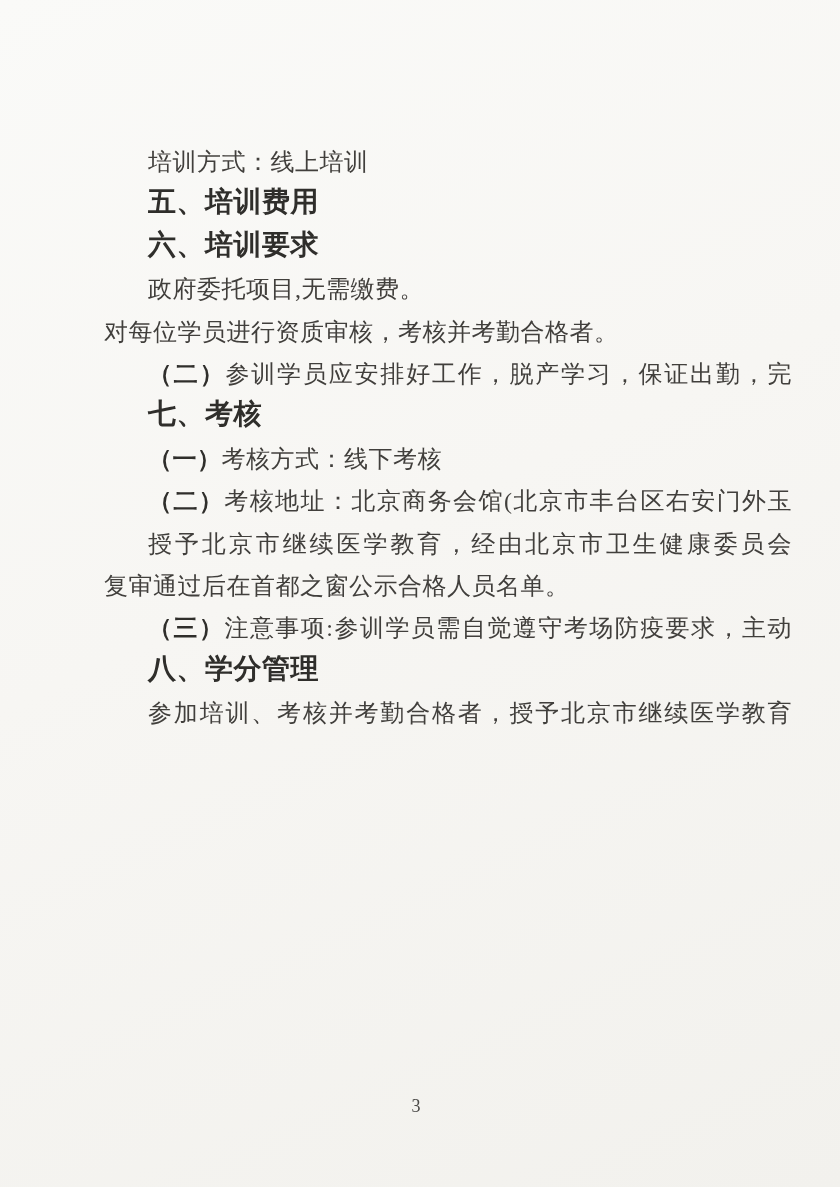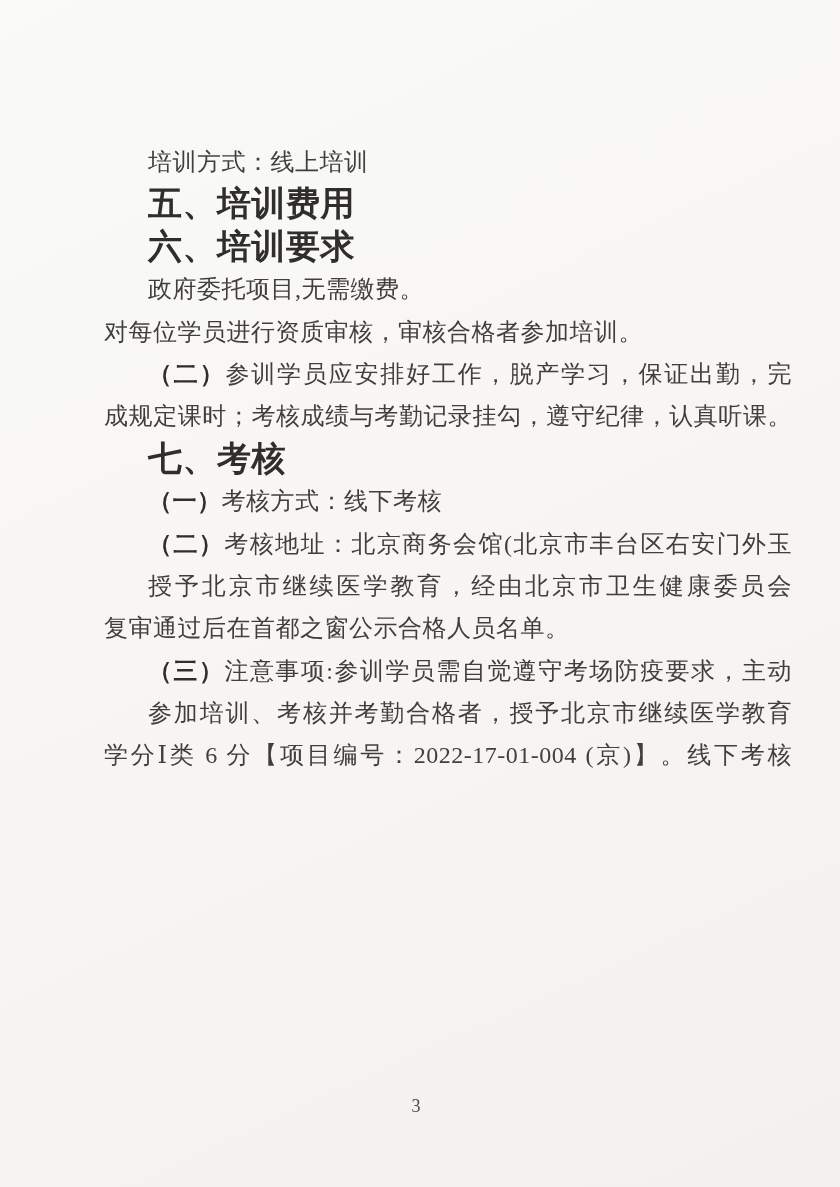--- a/index.html
+++ b/index.html
@@ -33,23 +33,23 @@
     letter-spacing: 0.5px;
     overflow: hidden;
   }
   .line.indent { padding-left: 44px; }
   .line.full {
     text-align: justify;
     text-align-last: justify;
     text-justify: inter-character;
   }
   .line.heading {
-    font-family: Liberation Serif, serif;
+    font-family: Liberation Mono, monospace;
     font-weight: 700;
-    font-size: 34px;
+    font-size: 28px;
     color: var(--heading-text);
   }
   .lead {
     font-family: "Liberation Sans", "DejaVu Sans", sans-serif;
     font-weight: 700;
     color: var(--heading-text);
   }
   .page-number {
     position: absolute;
     left: 0; right: 8px; top: 1096px;
@@ -66,40 +66,39 @@
   <div class="doc-body">
   <div class="line body indent"><span>培训方式：线上培训</span></div>
 
   <div class="line heading indent"><span>五、培训费用</span></div>
 
   <div class="line heading indent"><span>六、培训要求</span></div>
 
   <div class="line body indent"><span>政府委托项目,无需缴费。</span></div>
 
 
-  <div class="line body"><span>对每位学员进行资质审核，审核合格者参加培训。</span></div>
+  <div class="line body"><span>对每位学员进行资质审核，考核并考勤合格者。</span></div>
 
   <div class="line body indent full"><span class="lead">（二）</span><span>参训学员应安排好工作，脱产学习，保证出勤，完</span></div>
 
-  <div class="line body full"><span>成规定课时；考核成绩与考勤记录挂勾，遵守纪律，认真听课。</span></div>
 
   <div class="line heading indent"><span>七、考核</span></div>
 
   <div class="line body indent"><span class="lead">（一）</span><span>考核方式：线下考核</span></div>
 
   <div class="line body indent full"><span class="lead">（二）</span><span>考核地址：北京商务会馆(北京市丰台区右安门外玉</span></div>
 
 
   <div class="line body indent full"><span>授予北京市继续医学教育，经由北京市卫生健康委员会</span></div>
 
   <div class="line body"><span>复审通过后在首都之窗公示合格人员名单。</span></div>
 
   <div class="line body indent full"><span class="lead">（三）</span><span>注意事项:参训学员需自觉遵守考场防疫要求，主动</span></div>
 
 
+  <div class="line heading indent"><span>八、学分管理</span></div>
 
   <div class="line body indent full"><span>参加培训、考核并考勤合格者，授予北京市继续医学教育</span></div>
 
-  <div class="line body full"><span>学分Ⅰ类 6 分【项目编号：2022-17-01-004 (京)】。线下考核</span></div>
 
 </div>
   <div class="page-number">3</div>
 </div>
 
 </body></html>

